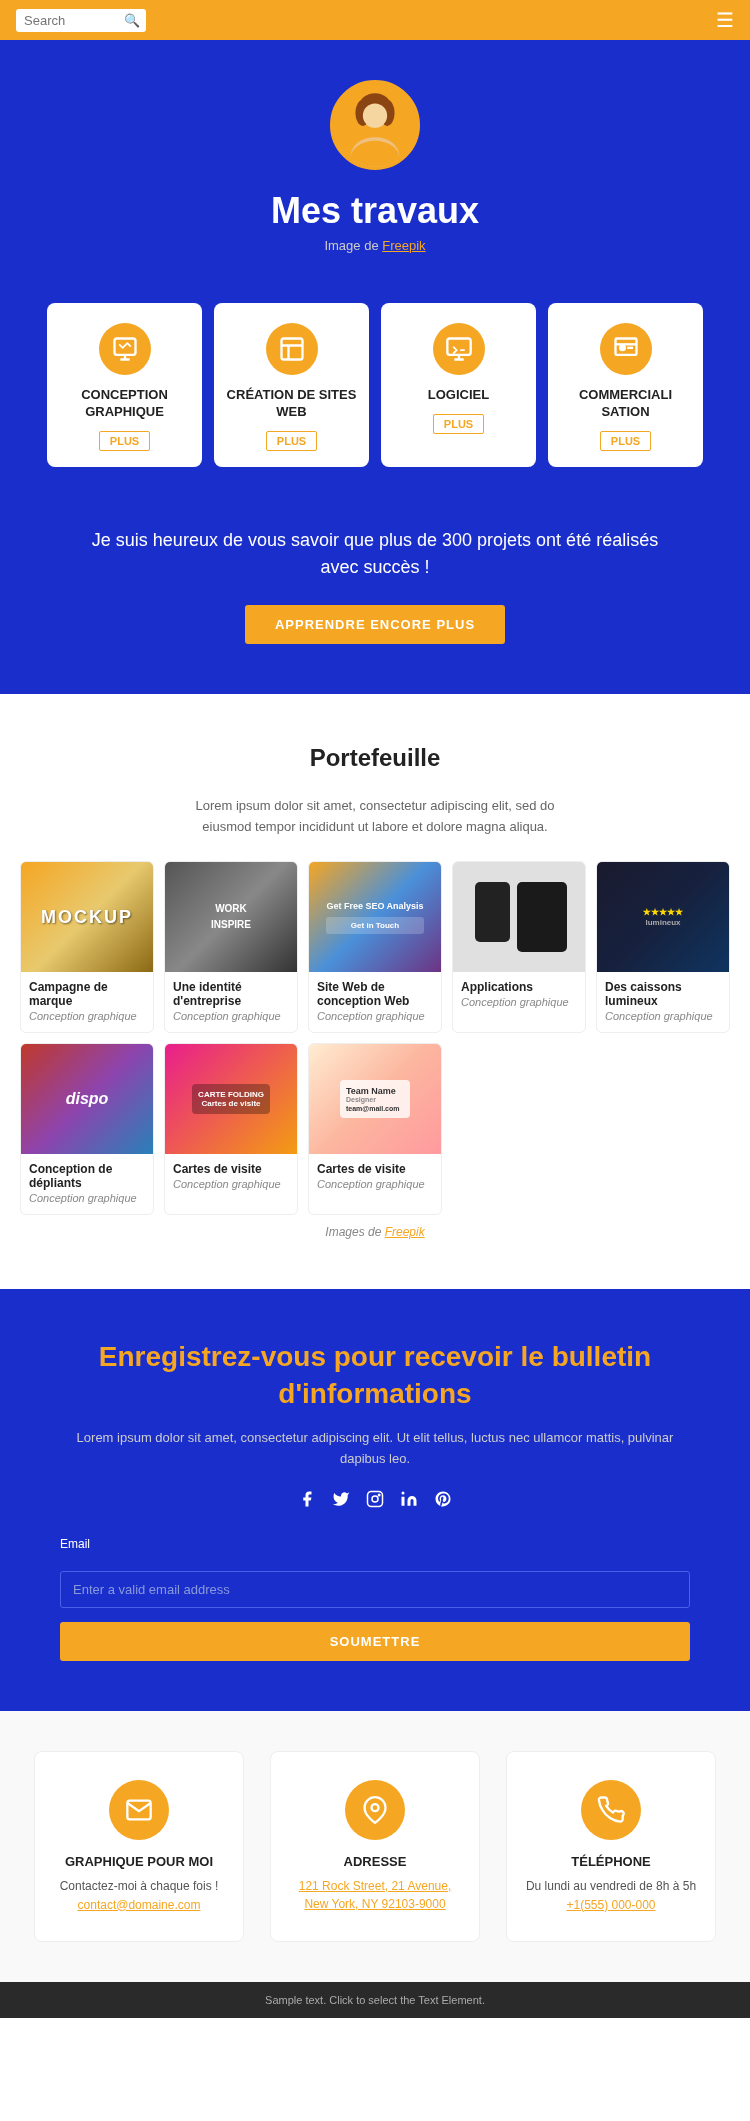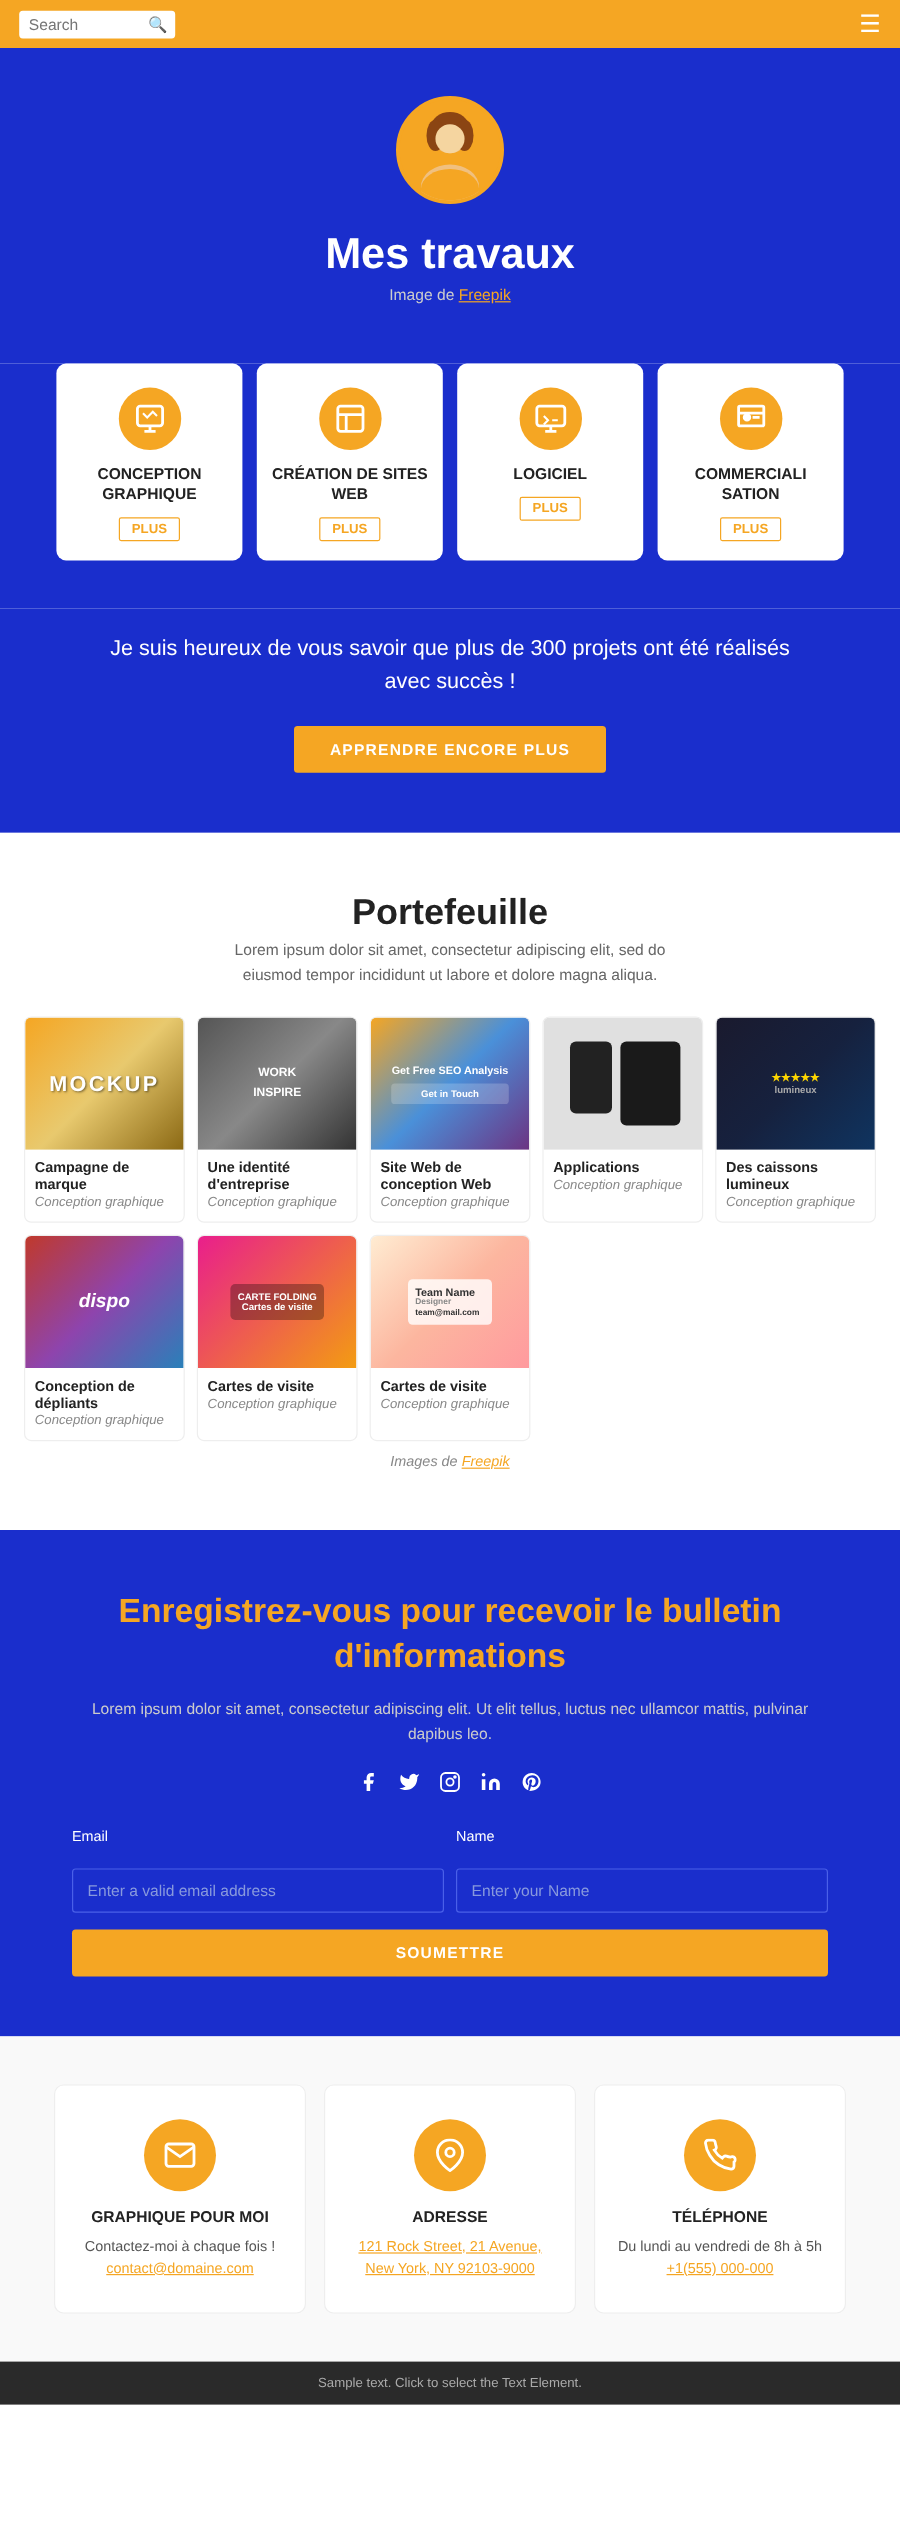--- a/index.html
+++ b/index.html
@@ -150,24 +150,24 @@
       cursor: pointer;
     }
 
     
     .portfolio {
       background: #fff;
       padding: 50px 20px 20px;
       text-align: center;
     }
     .portfolio h2 {
-      font-size: 30px;
+      font-size: 24px;
       color: #222;
       font-weight: bold;
-      margin-bottom: 4px;
+      margin-bottom: 24px;
     }
     .portfolio .portfolio-desc {
       color: #666;
       font-size: 13px;
       max-width: 400px;
       margin: 0 auto 24px;
       line-height: 1.6;
     }
 
     
@@ -299,21 +299,21 @@
       letter-spacing: 1px;
       border-radius: 3px;
       cursor: pointer;
     }
 
     
     .contact-section {
       background: #f9f9f9;
       padding: 40px 20px;
       display: flex;
-      gap: 15px;
+      gap: 26px;
       justify-content: center;
     }
     .contact-card {
       background: #fff;
       border: 1px solid #eee;
       border-radius: 8px;
       width: 210px;
       padding: 28px 16px;
       text-align: center;
     }
@@ -602,24 +602,20 @@
           <path d="M12 2C6.48 2 2 6.48 2 12c0 4.24 2.65 7.86 6.39 9.29-.09-.78-.17-1.98.04-2.83.18-.77 1.23-5.19 1.23-5.19s-.31-.63-.31-1.56c0-1.46.85-2.55 1.9-2.55.9 0 1.33.67 1.33 1.48 0 .9-.58 2.26-.87 3.51-.25 1.05.52 1.9 1.55 1.9 1.85 0 3.28-1.95 3.28-4.77 0-2.49-1.79-4.23-4.35-4.23-2.96 0-4.69 2.22-4.69 4.51 0 .89.34 1.85.77 2.37.08.1.09.19.07.29-.08.32-.25 1.05-.29 1.19-.05.19-.16.23-.37.14-1.39-.65-2.26-2.68-2.26-4.32 0-3.51 2.55-6.73 7.36-6.73 3.86 0 6.87 2.75 6.87 6.43 0 3.83-2.41 6.91-5.76 6.91-1.13 0-2.19-.59-2.55-1.28l-.69 2.59c-.25.97-.93 2.18-1.39 2.92.05.01.1.01.15.01C17.52 22 22 17.52 22 12S17.52 2 12 2z"></path>
         </svg>
     </span>
   </div>
 
   <div class="form-row">
     <div class="form-field">
       <label>Email</label>
       <input type="email" placeholder="Enter a valid email address" style="">
     </div>
-    <div class="form-field">
-      <label>Name</label>
-      <input type="text" placeholder="Enter your Name" style="">
-    </div>
   </div>
   <button class="submit-btn">SOUMETTRE</button>
 </section>
 
 <section class="contact-section">
   <div class="contact-card">
     <div class="contact-icon">
       <svg width="28" height="28" viewBox="0 0 24 24" fill="none" stroke="white" stroke-width="2">
         <path d="M4 4h16c1.1 0 2 .9 2 2v12c0 1.1-.9 2-2 2H4c-1.1 0-2-.9-2-2V6c0-1.1.9-2 2-2z"></path>
         <polyline points="22,6 12,13 2,6"></polyline>

